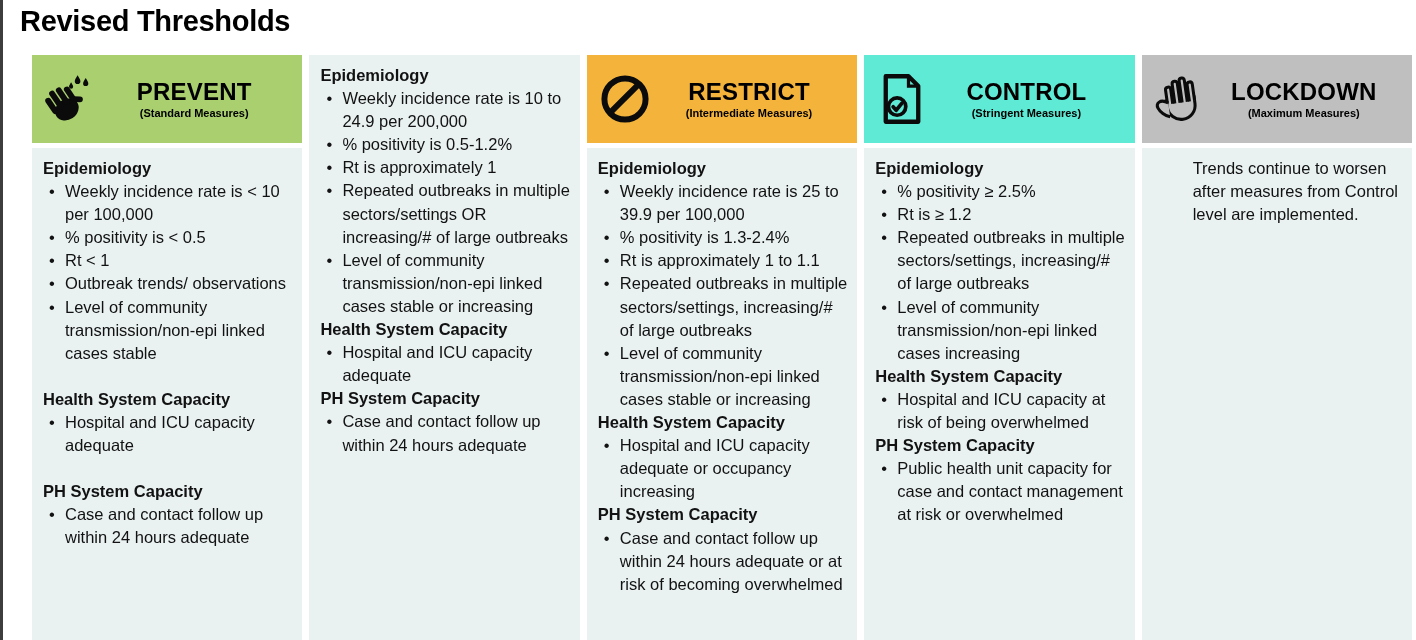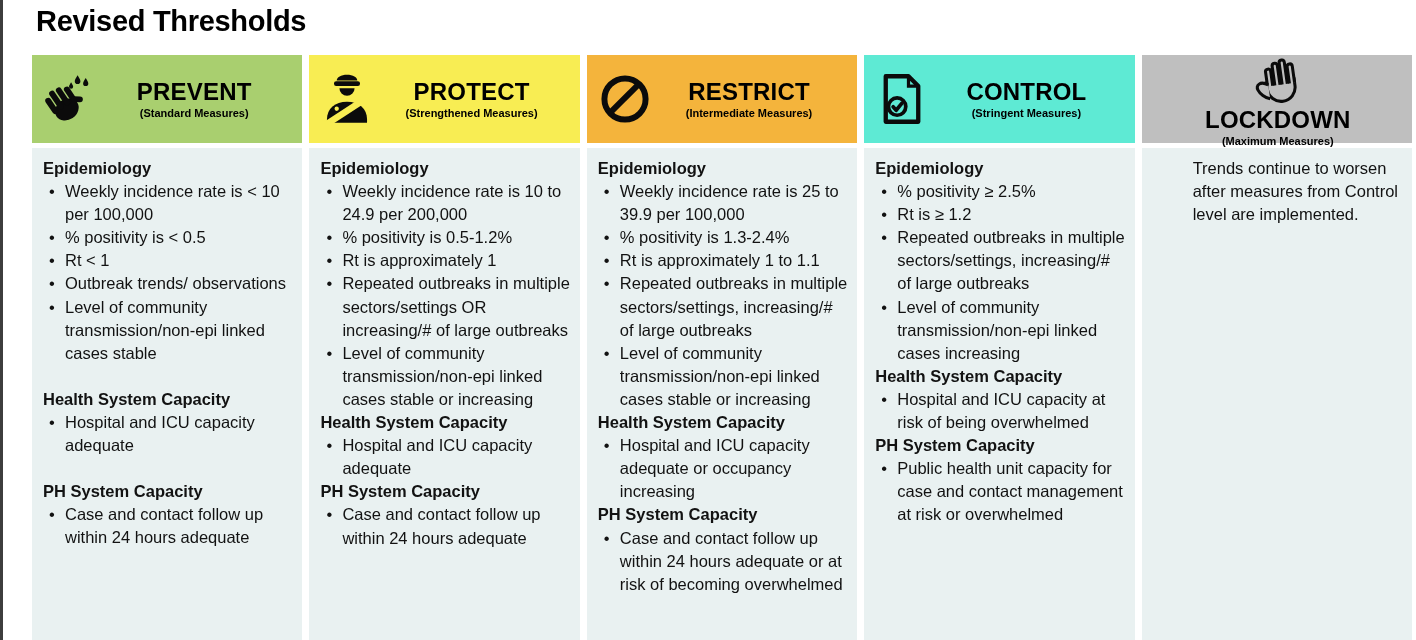--- a/index.html
+++ b/index.html
@@ -6,21 +6,21 @@
   html,body { width:1416px; height:640px; }
   body {
     font-family:"Liberation Sans", sans-serif;
     background:#ffffff;
     position:relative;
     overflow:hidden;
     color:#121212;
   }
   .left-edge { position:absolute; left:0; top:0; bottom:0; width:3px; background:#3d3d3d; }
   .title {
-    position:absolute; left:36px; top:5px;
+    position:absolute; left:20px; top:5px;
     font-size:29px; font-weight:700; color:#000;
     letter-spacing:-0.3px;
   }
   .columns {
     position:absolute; left:8px; right:4px; top:55px; bottom:0;
     display:flex; gap:7px;padding-left:24px;
   }
   .col { flex:1 1 0; min-width:0; display:flex; flex-direction:column; }
   .col-header {
     height:88px; flex:0 0 88px;
@@ -93,38 +93,20 @@
         </div>
         <div class="section gap-before">
           <div class="sec-heading">PH System Capacity</div>
           <ul class="bullets">
             <li>Case and contact follow up within 24 hours adequate</li>
           </ul>
         </div>
       </div>
     </div>
     <div class="col">
-      <div class="col-header" style="background: rgb(248, 237, 83);">
-        <div class="hicon">
-          <svg viewBox="0 0 48 48">
-            <g fill="#0b0b0b">
-              <path d="M24 1.5c-5.5 0-9.5 2.2-9.5 5.5h19c0-3.3-4-5.5-9.5-5.5z"></path>
-              <rect x="12" y="7.5" width="24" height="4.5" rx="2"></rect>
-              <path d="M17 14h14a7 7 0 0 1-14 0z"></path>
-              <path d="M5.5 46v-3.5C5.5 33 13 26.5 24 26.5S42.5 33 42.5 42.5V46z"></path>
-            </g>
-            <rect x="1" y="32" width="46" height="6" fill="#F8ED53" transform="rotate(-33 24 35)"></rect>
-            <circle cx="14.5" cy="33" r="2" fill="#F8ED53"></circle>
-          </svg>
-        </div>
-        <div class="htxt">
-          <div class="hname">PROTECT</div>
-          <div class="hsub">(Strengthened Measures)</div>
-        </div>
-      </div>
       <div class="col-body" style="background: rgb(233, 241, 241);">
         <div class="section">
           <div class="sec-heading">Epidemiology</div>
           <ul class="bullets">
             <li>Weekly incidence rate is 10 to 24.9 per 200,000</li>
             <li>% positivity is 0.5-1.2%</li>
             <li>Rt is approximately 1</li>
             <li>Repeated outbreaks in multiple sectors/settings OR increasing/# of large outbreaks</li>
             <li>Level of community transmission/non-epi linked cases stable or increasing</li>
           </ul>
@@ -214,21 +196,21 @@
         </div>
         <div class="section">
           <div class="sec-heading">PH System Capacity</div>
           <ul class="bullets">
             <li>Public health unit capacity for case and contact management at risk or overwhelmed</li>
           </ul>
         </div>
       </div>
     </div>
     <div class="col">
-      <div class="col-header" style="background: rgb(191, 191, 191); flex-direction: column;">
+      <div class="col-header" style="background: rgb(191, 191, 191);">
         <div class="hicon">
           <svg viewBox="0 0 48 48">
             <g transform="rotate(-8 24 26)" stroke="#0b0b0b" stroke-width="2.8" fill="#BFBFBF">
               <path d="M11.6 24h25.8v6a12.9 12.9 0 0 1-25.8 0z"></path>
               <path d="M12.2 27.5V14a2.4 2.4 0 0 1 4.8 0v13.5"></path>
               <path d="M19 27.5V9.5a2.4 2.4 0 0 1 4.8 0v18"></path>
               <path d="M25.8 27.5V7.5a2.4 2.4 0 0 1 4.8 0v20"></path>
               <path d="M32.6 27.5V12a2.4 2.4 0 0 1 4.8 0v15.5"></path>
               <path d="M13 26C6 21 1.5 25 3 29.5 4.2 33 8.5 37.5 13 39"></path>
             </g>

